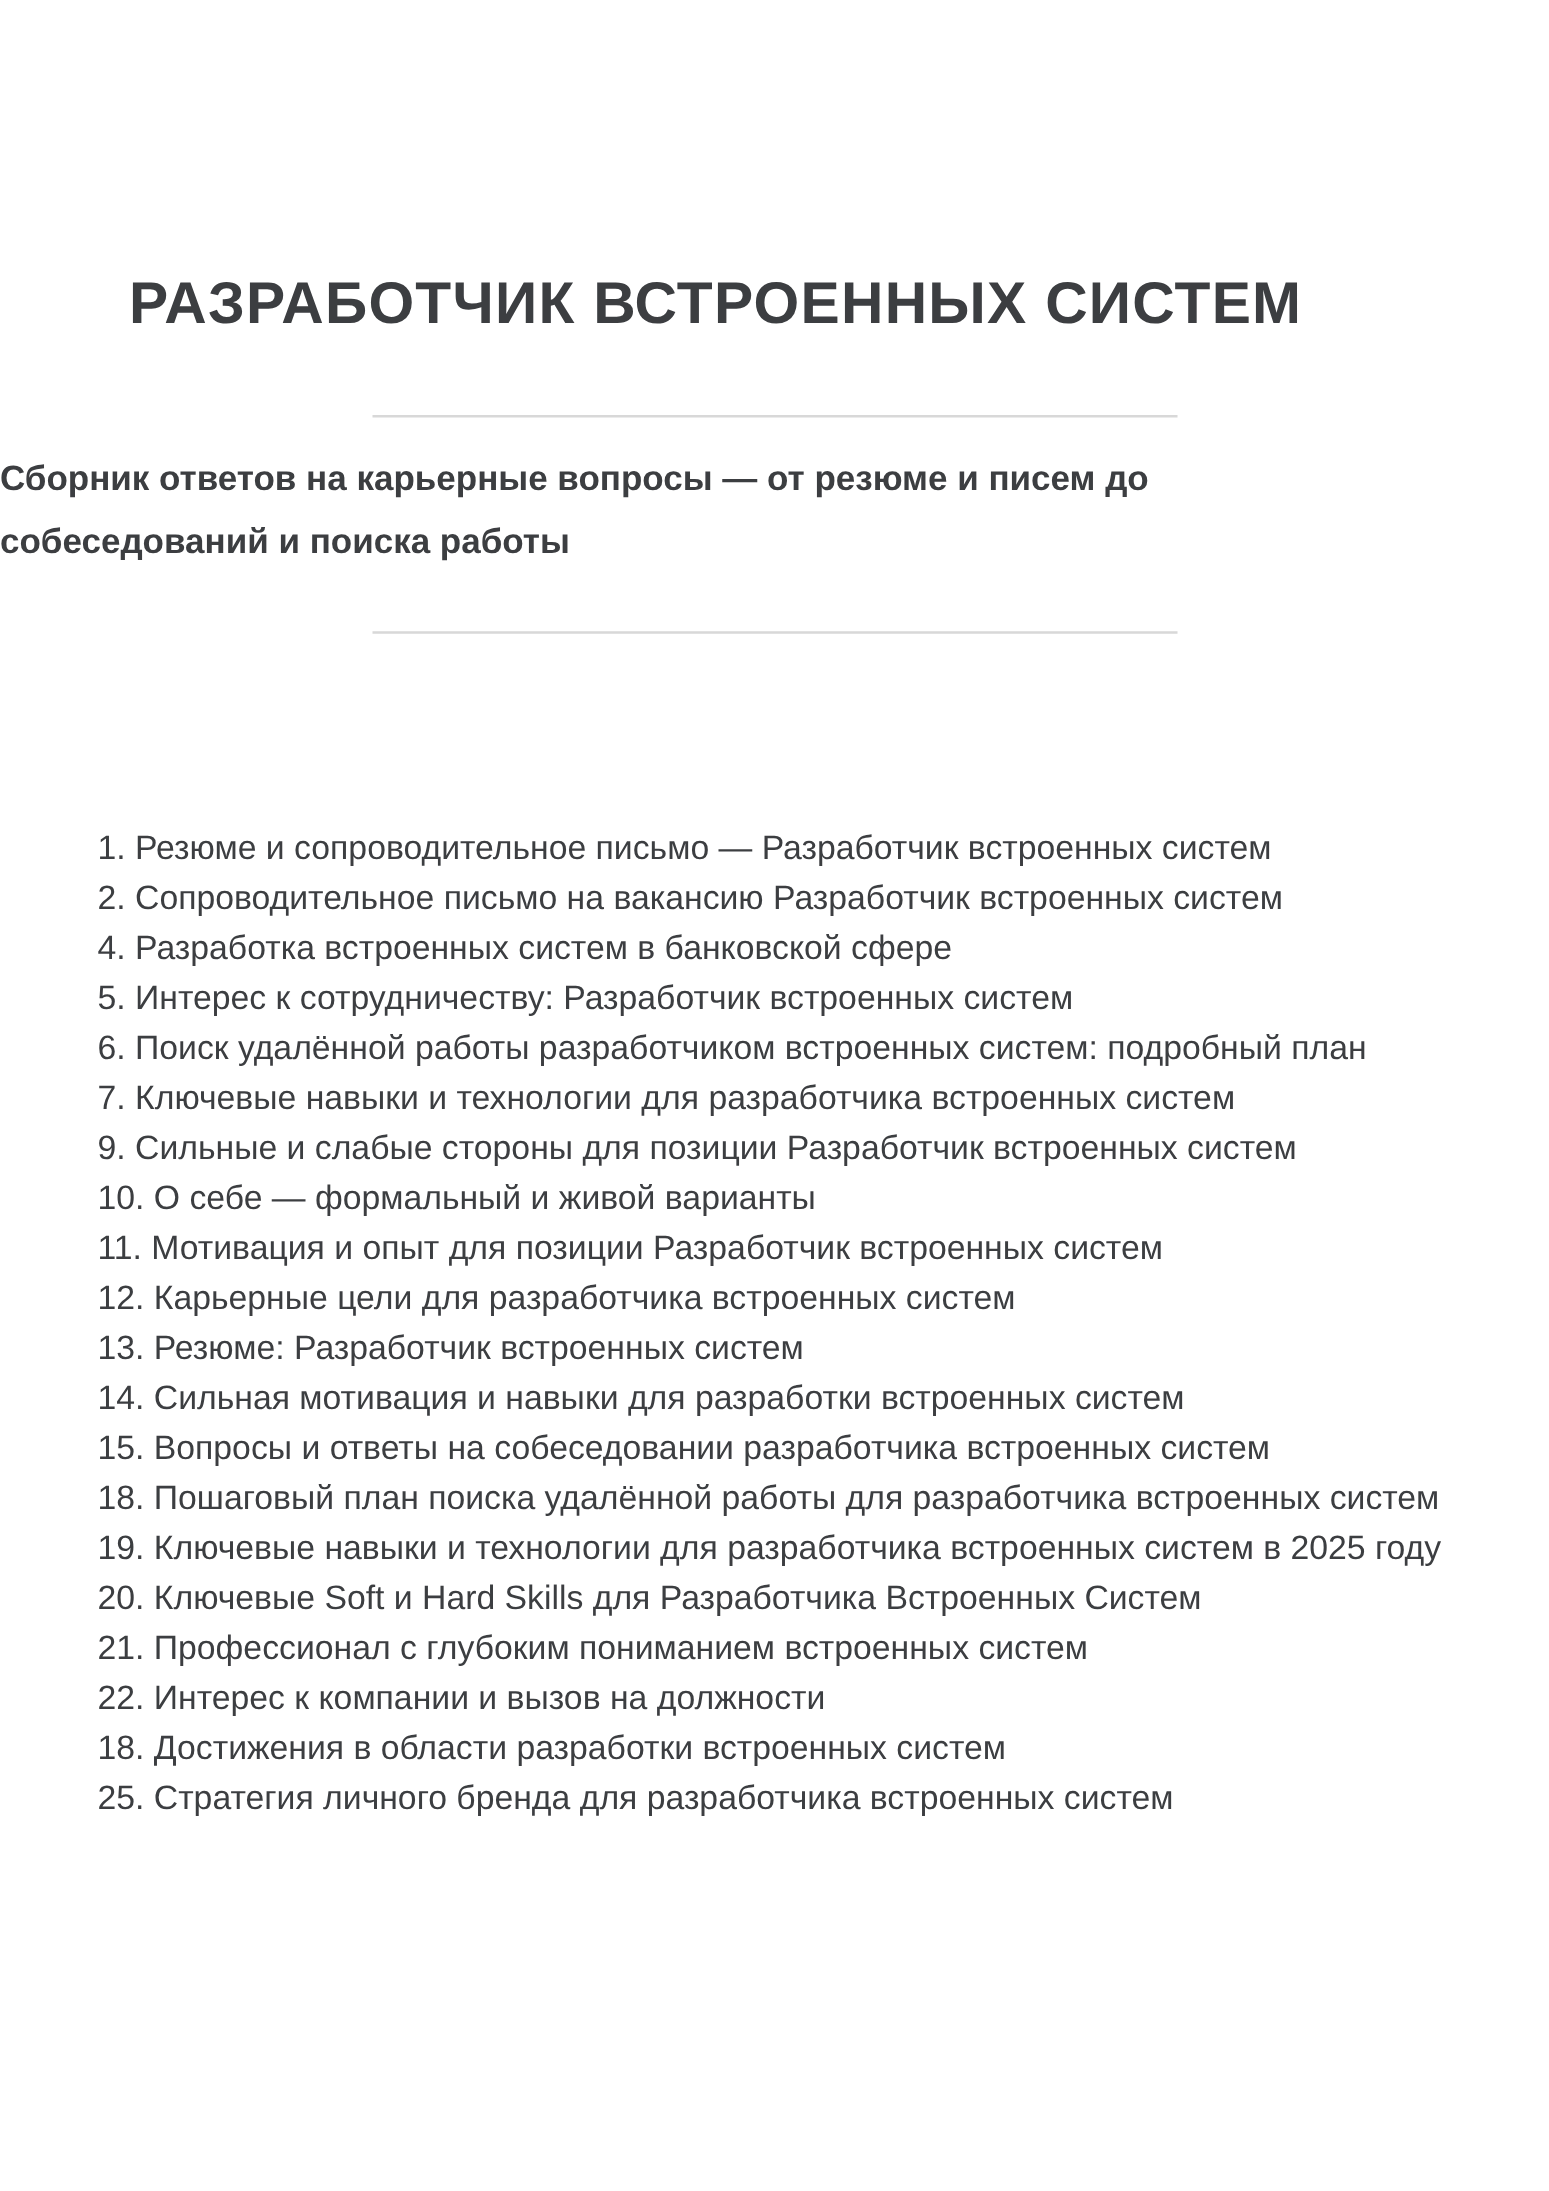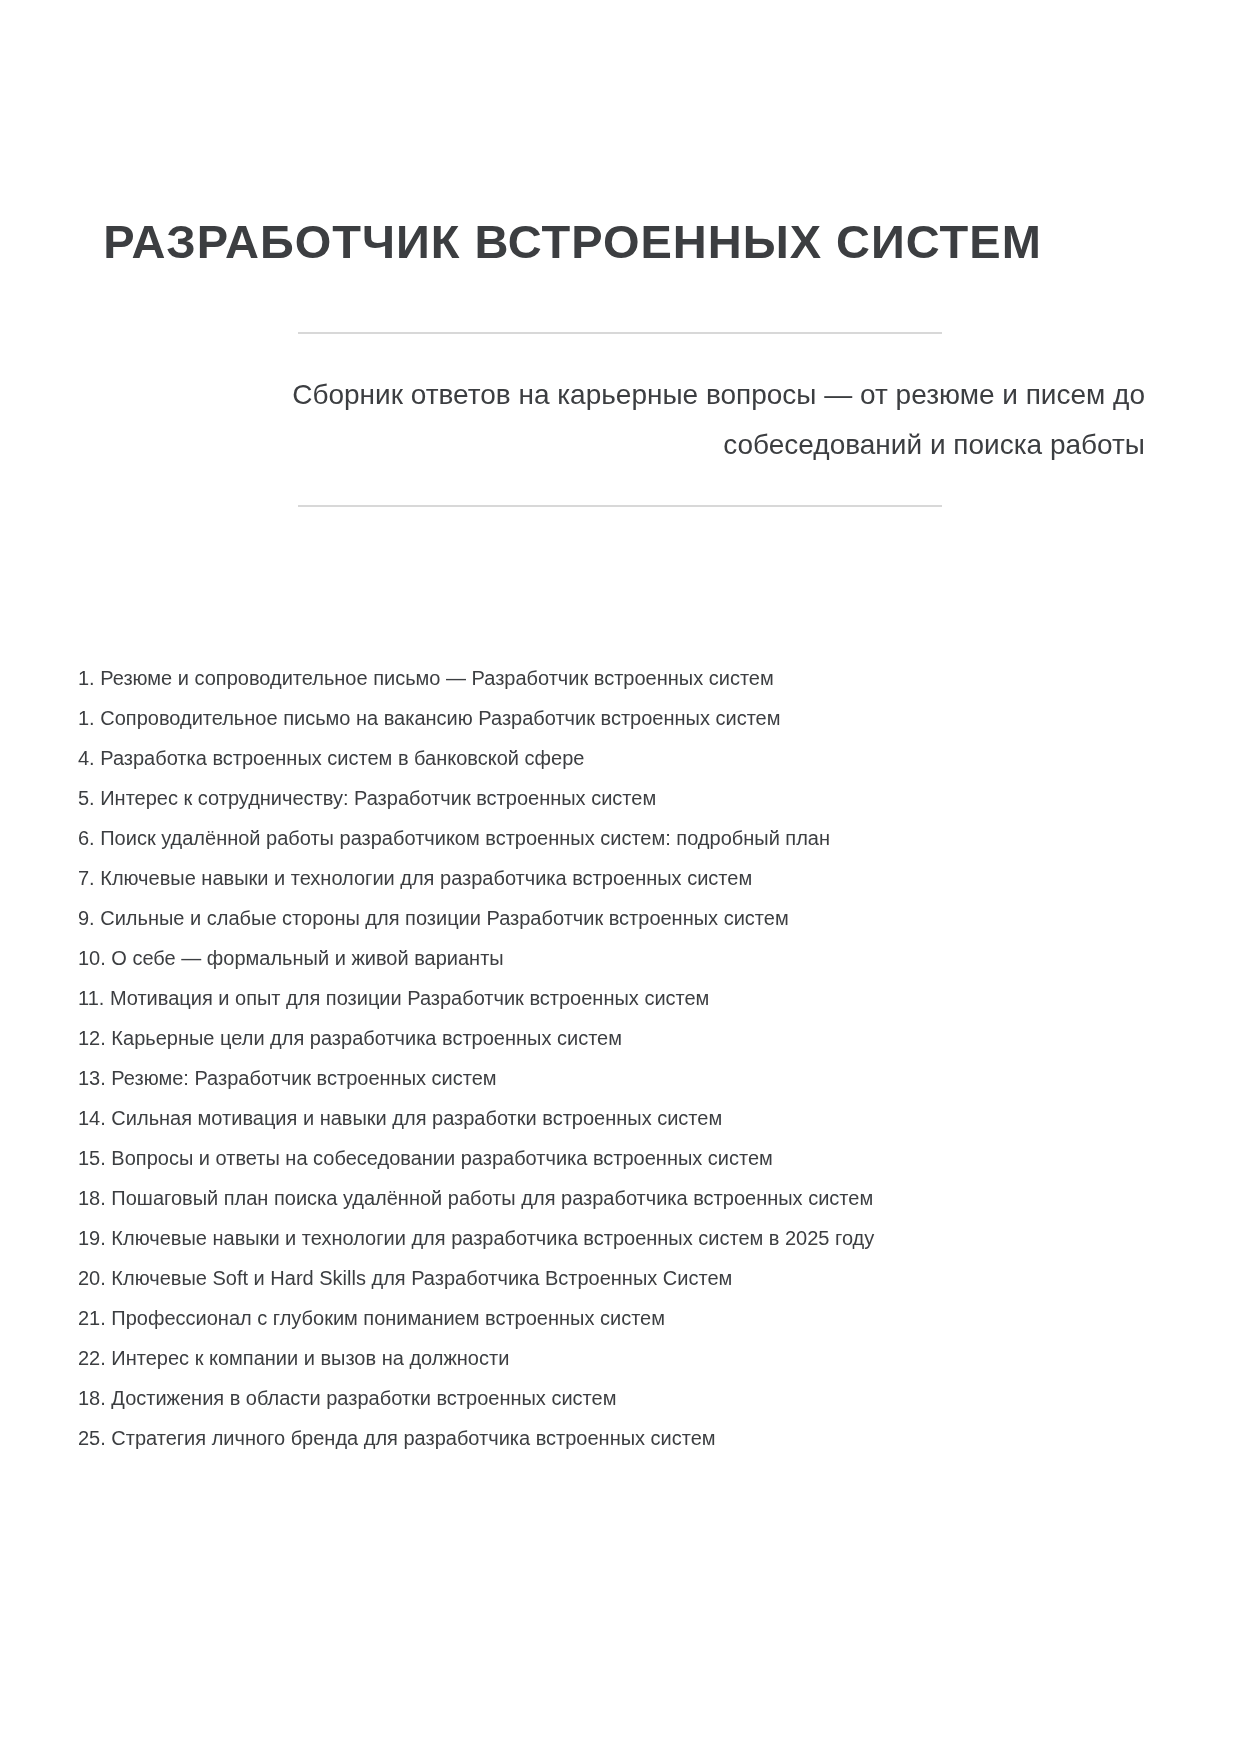--- a/index.html
+++ b/index.html
@@ -39,39 +39,39 @@
     position: absolute;
     left: 298px;
     width: 644px;
     height: 2px;
     background: var(--divider, #d8d8d8);
   }
   .divider.top { top: 332px; }
   .divider.bottom { top: 505px; }
   .doc-subtitle {
     position: absolute;
-    top: 370px;
+    top: 358px;
     left: 0;
     width: 100%;
-    text-align: right;
+    text-align: left;
     font-size: 28px;
-    font-weight: 400;
+    font-weight: 700;
     line-height: 50px;
     color: var(--text, #3c3e41);
   }
   .toc {
     position: absolute;
     top: 658px;
     left: 78px;
     right: 40px;
   }
   .toc-item {
     height: 40px;
     line-height: 40px;
-    font-size: 20px;
+    font-size: 27px;
     font-weight: 400;
     color: var(--text, #3c3e41);
     white-space: nowrap;
   }
 </style>
 </head>
 <body>
 
 <div class="page">
 
@@ -81,21 +81,21 @@
 
   <div class="doc-subtitle">
     <div>Сборник ответов на карьерные вопросы — от резюме и писем до</div>
     <div>собеседований и поиска работы</div>
   </div>
 
   <div class="divider bottom"></div>
 
   <div class="toc">
       <div class="toc-item">1. Резюме и сопроводительное письмо — Разработчик встроенных систем</div>
-      <div class="toc-item">1. Сопроводительное письмо на вакансию Разработчик встроенных систем</div>
+      <div class="toc-item">2. Сопроводительное письмо на вакансию Разработчик встроенных систем</div>
       <div class="toc-item">4. Разработка встроенных систем в банковской сфере</div>
       <div class="toc-item">5. Интерес к сотрудничеству: Разработчик встроенных систем</div>
       <div class="toc-item">6. Поиск удалённой работы разработчиком встроенных систем: подробный план</div>
       <div class="toc-item">7. Ключевые навыки и технологии для разработчика встроенных систем</div>
       <div class="toc-item">9. Сильные и слабые стороны для позиции Разработчик встроенных систем</div>
       <div class="toc-item">10. О себе — формальный и живой варианты</div>
       <div class="toc-item">11. Мотивация и опыт для позиции Разработчик встроенных систем</div>
       <div class="toc-item">12. Карьерные цели для разработчика встроенных систем</div>
       <div class="toc-item">13. Резюме: Разработчик встроенных систем</div>
       <div class="toc-item">14. Сильная мотивация и навыки для разработки встроенных систем</div>

